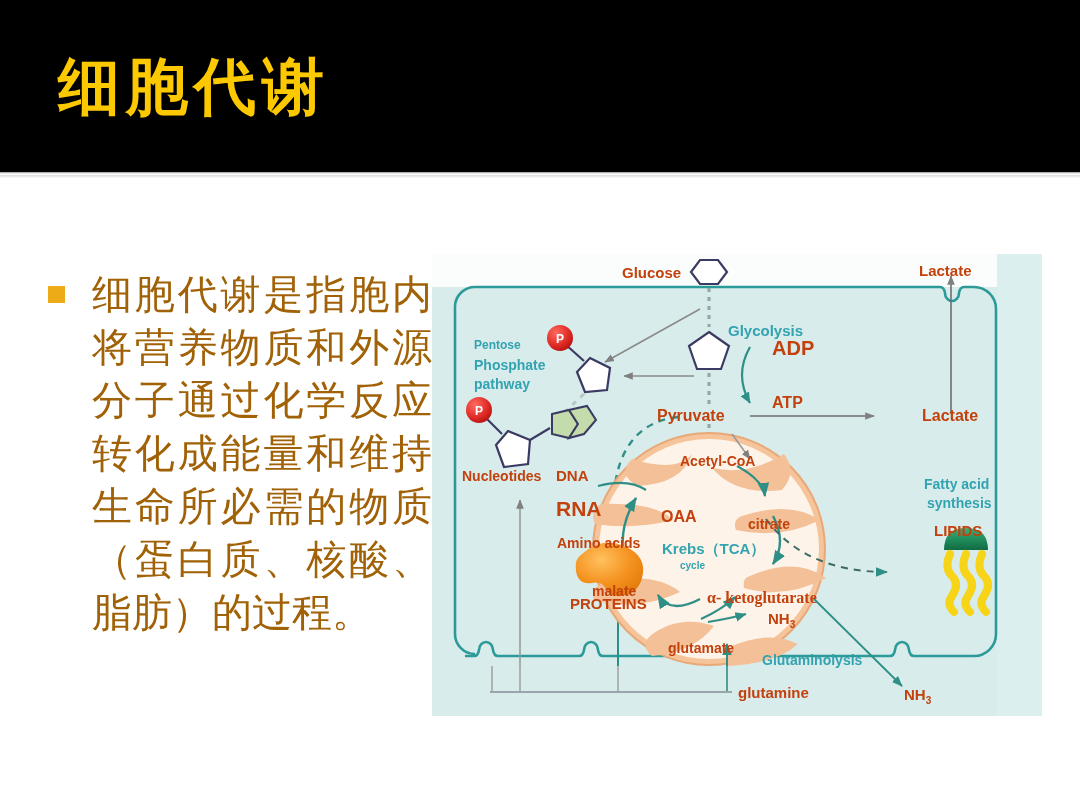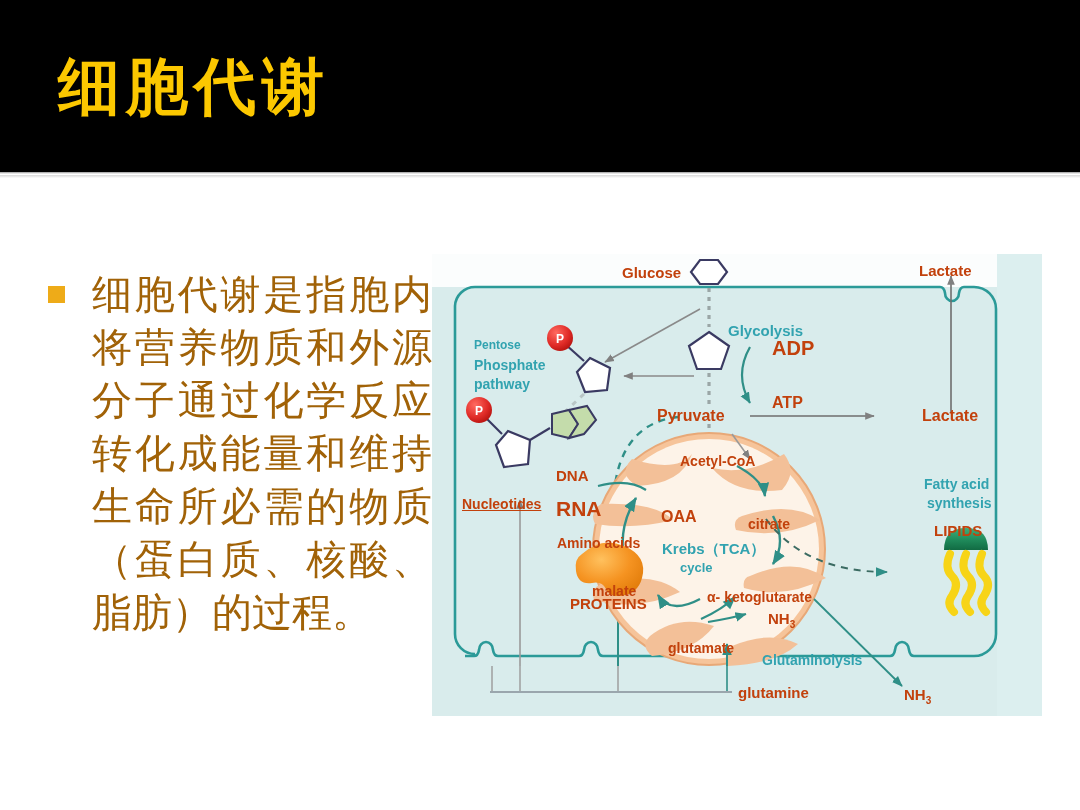--- a/index.html
+++ b/index.html
@@ -207,34 +207,34 @@
     <div class="lbl lbl-dark" style="left:340px;top:140px;font-size:16px;">ATP</div>
     <div class="lbl lbl-dark" style="left:225px;top:153px;font-size:16px;">Pyruvate</div>
 
     <div class="lbl lbl-dark" style="left:487px;top:8px;font-size:15px;">Lactate</div>
     <div class="lbl lbl-dark" style="left:490px;top:153px;font-size:16px;">Lactate</div>
 
     <div class="lbl lbl-teal" style="left:42px;top:84px;font-size:12px;">Pentose</div>
     <div class="lbl lbl-teal" style="left:42px;top:103px;font-size:14px;">Phosphate</div>
     <div class="lbl lbl-teal" style="left:42px;top:122px;font-size:14px;">pathway</div>
 
-    <div class="lbl lbl-dark" style="left:30px;top:242px;font-size:14px;text-decoration:underline;">Nucleotides</div>
+    <div class="lbl lbl-dark" style="left:30px;top:214px;font-size:14px;">Nucleotides</div>
     <div class="lbl lbl-dark" style="left:124px;top:213px;font-size:15px;">DNA</div>
     <div class="lbl lbl-dark" style="left:124px;top:243px;font-size:21px;">RNA</div>
 
     <div class="lbl lbl-dark" style="left:125px;top:281px;font-size:14px;">Amino acids</div>
     <div class="lbl lbl-dark" style="left:138px;top:341px;font-size:15px;">PROTEINS</div>
 
     <div class="lbl lbl-dark" style="left:236px;top:199px;font-size:14px;margin-left:12px;">Acetyl-CoA</div>
     <div class="lbl lbl-dark" style="left:229px;top:236px;font-size:16px;margin-top:18px;">OAA</div>
     <div class="lbl lbl-dark" style="left:316px;top:262px;font-size:14px;">citrate</div>
     <div class="lbl lbl-teal" style="left:230px;top:286px;font-size:15px;">Krebs（TCA）</div>
-    <div class="lbl lbl-teal" style="left:248px;top:306px;font-size:13px;">cycle</div>
+    <div class="lbl lbl-teal" style="left:248px;top:306px;font-size:10px;">cycle</div>
     <div class="lbl lbl-dark" style="left:160px;top:329px;font-size:14px;">malate</div>
-    <div class="lbl lbl-dark" style="left:275px;top:335px;font-size:14px;">α- ketoglutarate</div>
+    <div class="lbl lbl-dark" style="left:275px;top:335px;font-size:16px;font-family:Liberation Serif, serif;">α- ketoglutarate</div>
     <div class="lbl lbl-dark" style="left:336px;top:356px;font-size:15px;"><span>NH</span><sub style="font-size:10px;">3</sub></div>
     <div class="lbl lbl-dark" style="left:236px;top:386px;font-size:14px;">glutamate</div>
 
     <div class="lbl lbl-teal" style="left:492px;top:222px;font-size:14px;">Fatty acid</div>
     <div class="lbl lbl-teal" style="left:495px;top:241px;font-size:14px;">synthesis</div>
     <div class="lbl lbl-dark" style="left:502px;top:268px;font-size:15px;">LIPIDS</div>
 
     <div class="lbl lbl-teal" style="left:330px;top:398px;font-size:14px;text-align:right;">Glutaminolysis</div>
     <div class="lbl lbl-dark" style="left:306px;top:430px;font-size:15px;">glutamine</div>
     <div class="lbl lbl-dark" style="left:472px;top:432px;font-size:15px;"><span>NH</span><sub style="font-size:10px;">3</sub></div>

